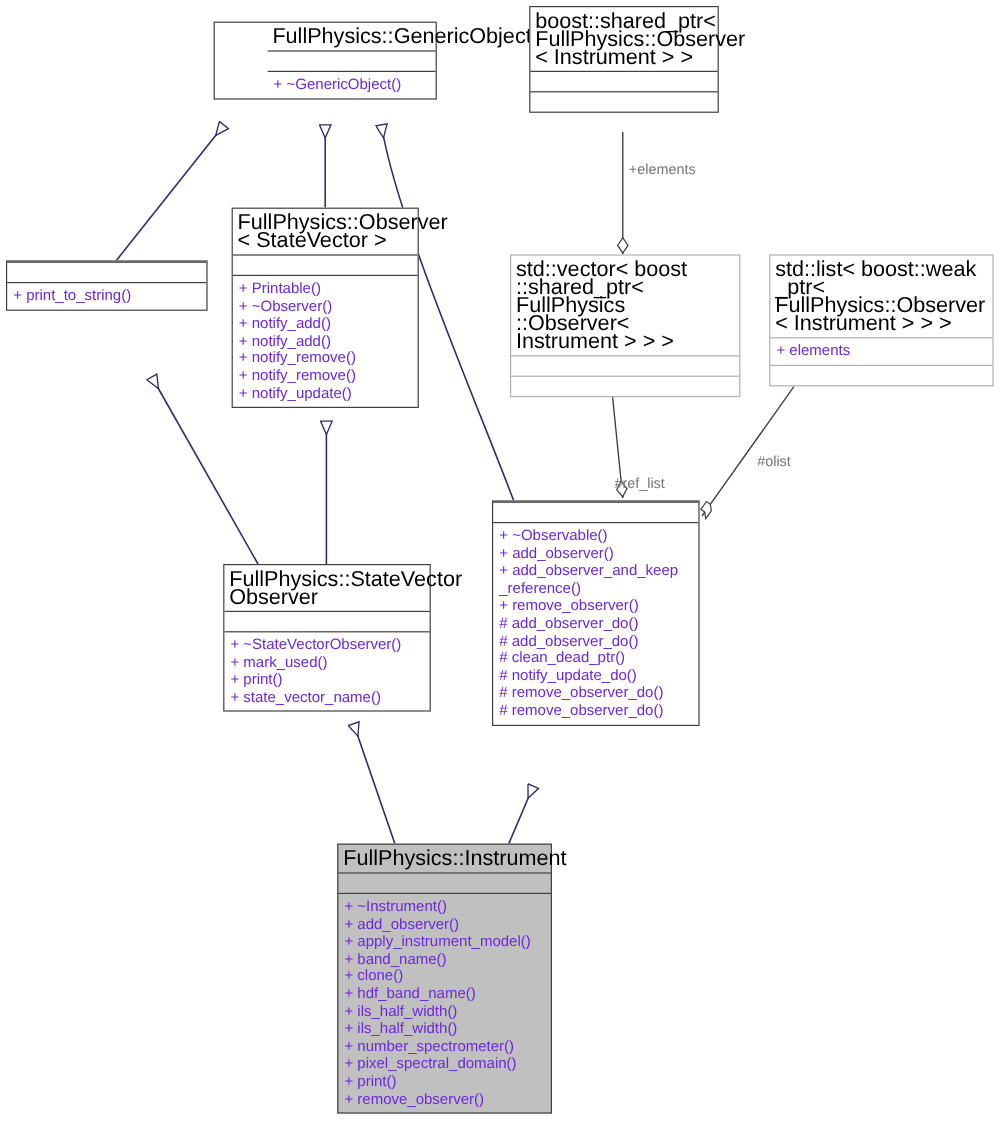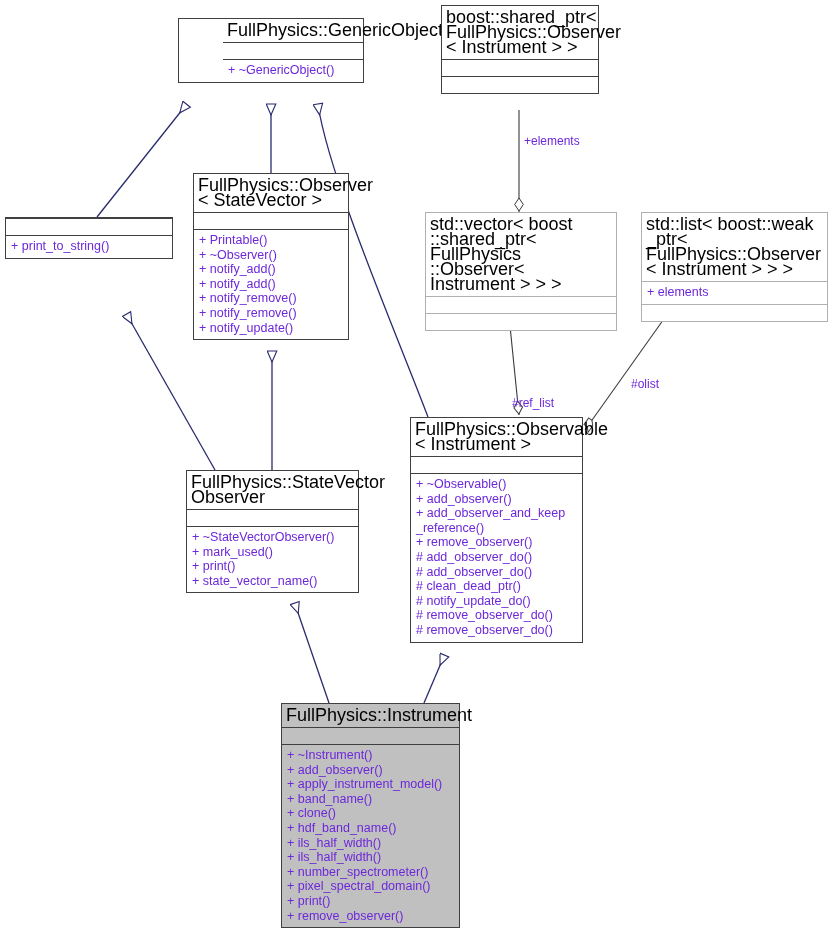--- a/index.html
+++ b/index.html
@@ -61,21 +61,21 @@
   .node .compartment.empty {
     height: 16px;
     padding: 0;
   }
   .node .compartment .row {
     white-space: pre;
   }
   .edge-label {
     position: absolute;
     font-size: 12px;
-    color: #6d28d9;
+    color: #737373;
     white-space: nowrap;
     z-index: 6;
   }
 </style>
 </head>
 <body>
 
 <div id="canvas">
 
   <svg class="edges" viewBox="0 0 833 949">
@@ -188,22 +188,20 @@
     <div class="sep"></div>
     <div class="compartment">
       <div class="row">+ ~StateVectorObserver()</div>
       <div class="row">+ mark_used()</div>
       <div class="row">+ print()</div>
       <div class="row">+ state_vector_name()</div>
     </div>
   </div>
 
   <div class="node" style="left:410px; top:417px; width:173px;">
-    <div class="title">FullPhysics::Observable
-&lt; Instrument &gt;</div>
     <div class="sep"></div>
     <div class="compartment empty"></div>
     <div class="sep"></div>
     <div class="compartment">
       <div class="row">+ ~Observable()</div>
       <div class="row">+ add_observer()</div>
       <div class="row">+ add_observer_and_keep</div>
       <div class="row">_reference()</div>
       <div class="row">+ remove_observer()</div>
       <div class="row"># add_observer_do()</div>

